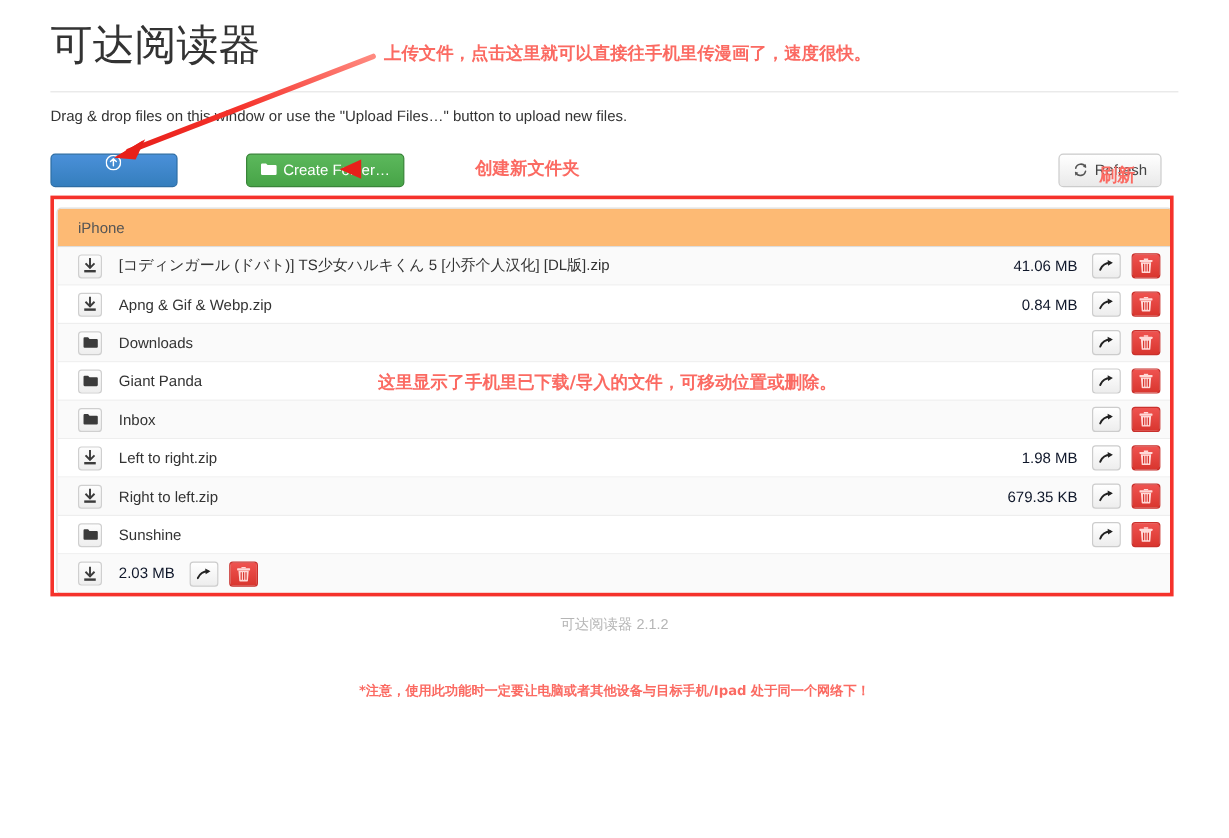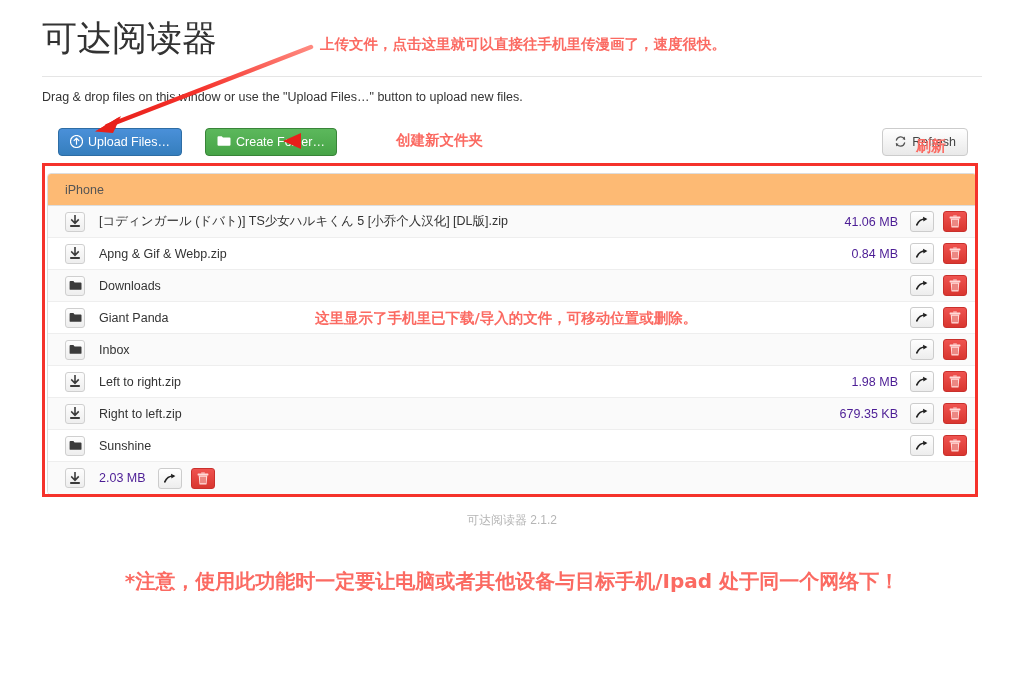--- a/index.html
+++ b/index.html
@@ -75,25 +75,26 @@
     line-height: 26px;
     padding: 0 11px;
     border: 1px solid transparent;
     white-space: nowrap;
     cursor: pointer;
     display: inline-flex;
     align-items: center;
     gap: 5px;
   }
   .btn-upload {
-    left: 16px;
+    left: 0;
     background: linear-gradient(to bottom, #4a90d9 0%, #357ebd 100%);
     background-color: #3e8bcc;
     border-color: #2e6da4;
     color: #ffffff;
+    flex-direction: column;
   }
   .btn-create {
     left: 163px;
     background: linear-gradient(to bottom, #5cb85c 0%, #47a447 100%);
     background-color: #51ae51;
     border-color: #398439;
     color: #ffffff;
   }
   .btn-refresh {
     right: 14px;
@@ -164,21 +165,21 @@
   .fname {
     font-size: 12.5px;
     color: #333333;
     flex: 1 1 auto;
     white-space: nowrap;
     overflow: hidden;
     text-overflow: ellipsis;
   }
   .fsize {
     font-size: 12.5px;
-    color: #4c1d95;
+    color: #0f172a;
     text-align: right;
     flex: 0 0 auto;
     margin-right: 12px;
     white-space: nowrap;
   }
   .act {
     width: 24px;
     height: 21px;
     flex: 0 0 24px;
     border-radius: 3px;
@@ -218,21 +219,21 @@
     font-weight: bold;
     white-space: nowrap;
     font-family: "DejaVu Sans", "Liberation Sans", sans-serif;
   }
   #anno-upload   { left: 320px; top: 35px; }
   #anno-create   { left: 396px; top: 131px; }
   #anno-refresh  { left: 916px; top: 105px; font-size: 15px; margin-top: 32px; }
   #anno-list     { left: 315px; top: 309px; }
   #anno-warning  {
     left: 0; top: 568px; width: 1024px; text-align: center;
-    font-size: 20px;
+    font-size: 11px;
   }
 
   .red-box {
     position: absolute;
     left: 42px;
     top: 163px;
     width: 936px;
     height: 334px;
     border: 3px solid #f5322b;
     box-sizing: border-box;

